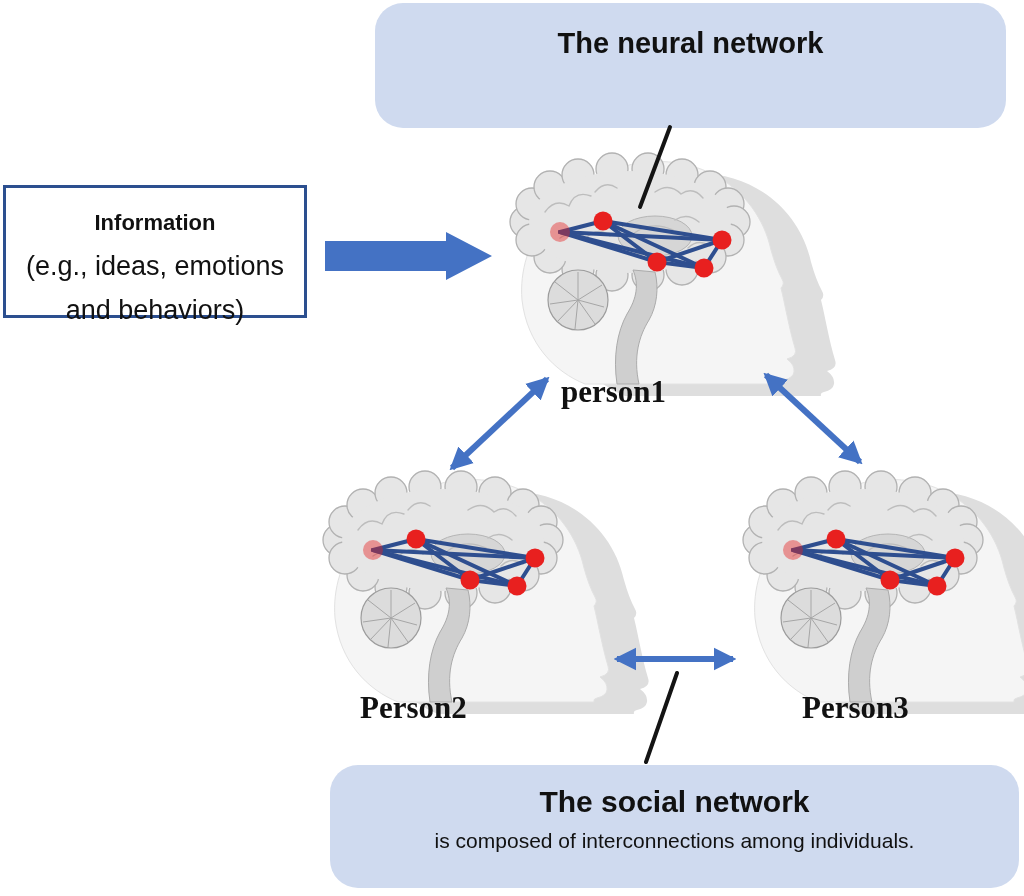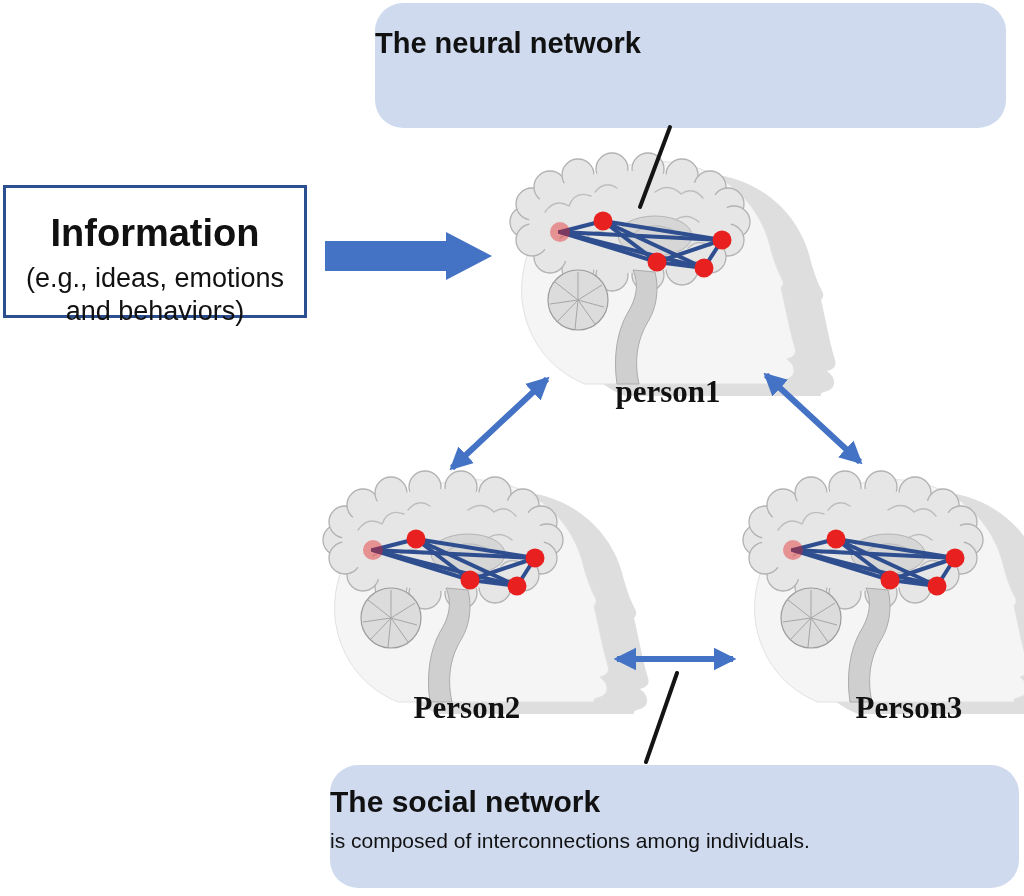--- a/index.html
+++ b/index.html
@@ -14,38 +14,38 @@
     --brain_fill:#e6e6e6;
     --brain_line:#b2b2b2;
   }
   html,body{margin:0;padding:0;background:#ffffff;}
   .stage{
     position:relative;width:1024px;height:896px;overflow:hidden;
     background:#ffffff;font-family:"Liberation Sans",sans-serif;
   }
   .bubble{
     position:absolute;background:var(--box_fill);border-radius:28px;
-    text-align:left;color:#111;
+    text-align:center;color:#111;
   }
   .bubble-title{font-weight:bold;}
   .neural{left:375px;top:3px;width:631px;height:125px;padding-top:20px;box-sizing:border-box;}
   .neural .bubble-title{font-size:29px;line-height:40px;}
   .neural .bubble-sub{font-size:28px;line-height:36px;}
   .social{left:330px;top:765px;width:689px;height:123px;padding-top:17px;box-sizing:border-box;}
   .social .bubble-title{font-size:30px;line-height:40px;}
   .social .bubble-sub{font-size:21px;line-height:38px;}
   .infobox{
     position:absolute;left:3px;top:185px;width:304px;height:133px;box-sizing:border-box;
     background:#ffffff;border:3px solid var(--info_border);text-align:center;color:#111;
   }
-  .infobox .info-title{font-size:38px;line-height:42px;font-weight:bold;margin-top:24px;}
-  .infobox .info-sub{font-size:27px;line-height:33px;width:280px;margin:8px auto;}
+  .infobox .info-title{font-size:22px;line-height:42px;font-weight:bold;margin-top:14px;}
+  .infobox .info-sub{font-size:27px;line-height:44px;width:280px;margin:0 auto;}
   .head{position:absolute;width:340px;height:232px;overflow:visible;}
   .person-label{
-    position:absolute;width:214px;text-align:center;
+    position:absolute;width:214px;
     font-family:"Liberation Serif",serif;font-weight:bold;font-size:31px;color:#111;
   }
   .overlay{position:absolute;left:0;top:0;width:1024px;height:896px;pointer-events:none;}
   .shadowhead{fill:var(--shadow_gray);}
   .mainhead{fill:var(--head_gray);stroke:#e2e2e2;stroke-width:1;}
   .gyrus{fill:var(--brain_fill);stroke:var(--brain_line);stroke-width:1.3;}
   .gyruscover{fill:var(--brain_fill);}
   .squiggle{fill:none;stroke:#bdbdbd;stroke-width:1.4;stroke-linecap:round;}
   .inner-struct{fill:#d4d4d4;stroke:#ababab;stroke-width:1;opacity:.85;}
   .cerebellum{fill:#dcdcdc;stroke:#9c9c9c;stroke-width:1.2;}

